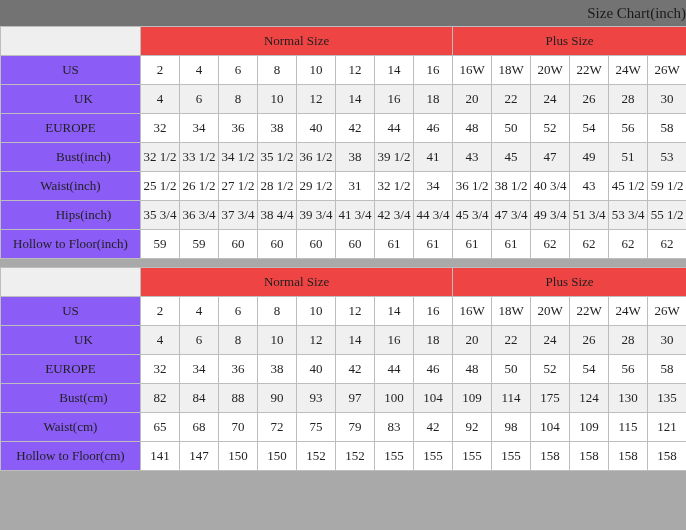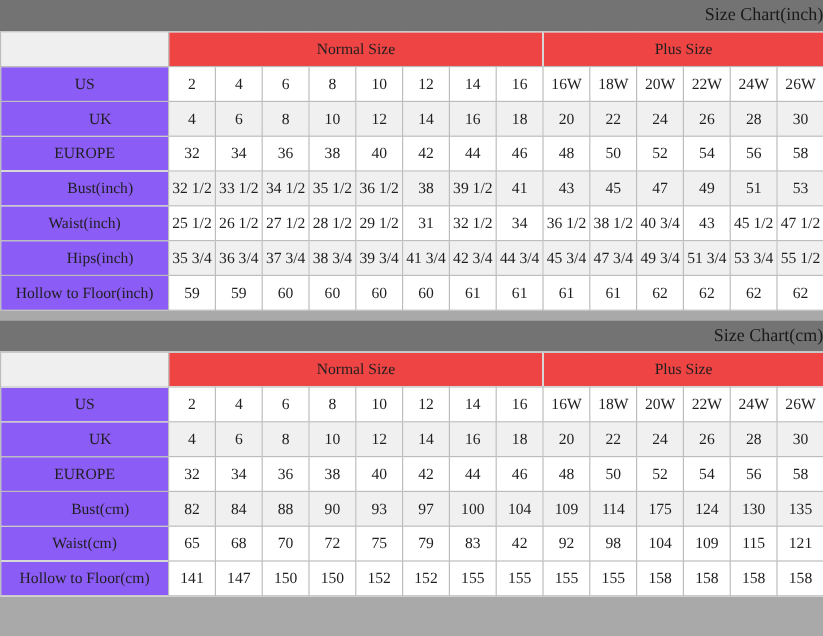--- a/index.html
+++ b/index.html
@@ -177,28 +177,28 @@
             <td class="small">28 1/2</td>
             <td class="small">29 1/2</td>
             <td>31</td>
             <td class="small">32 1/2</td>
             <td>34</td>
             <td class="small">36 1/2</td>
             <td class="small">38 1/2</td>
             <td class="small">40 3/4</td>
             <td>43</td>
             <td class="small">45 1/2</td>
-            <td class="small">47 1/2</td>
+            <td class="small">59 1/2</td>
           </tr>
           <tr class="shade">
             <td class="rowhead">Hips(inch)</td>
             <td class="small">35 3/4</td>
             <td class="small">36 3/4</td>
             <td class="small">37 3/4</td>
-            <td class="small">38 3/4</td>
+            <td class="small">38 4/4</td>
             <td class="small">39 3/4</td>
             <td class="small">41 3/4</td>
             <td class="small">42 3/4</td>
             <td class="small">44 3/4</td>
             <td class="small">45 3/4</td>
             <td class="small">47 3/4</td>
             <td class="small">49 3/4</td>
             <td class="small">51 3/4</td>
             <td class="small">53 3/4</td>
             <td class="small">55 1/2</td>
@@ -218,21 +218,20 @@
             <td>62</td>
             <td>62</td>
             <td>62</td>
             <td>62</td>
           </tr>
         </tbody>
       </table>
     </div>
     <div class="chart-gap"></div>
     <div class="chart-block">
-      <div class="chart-title">Size Chart(cm)</div>
       <table class="size-table">
         <colgroup>
           <col style="width: 140px;">
           <col style="width: 39px;">
           <col style="width: 39px;">
           <col style="width: 39px;">
           <col style="width: 39px;">
           <col style="width: 39px;">
           <col style="width: 39px;">
           <col style="width: 39px;">

